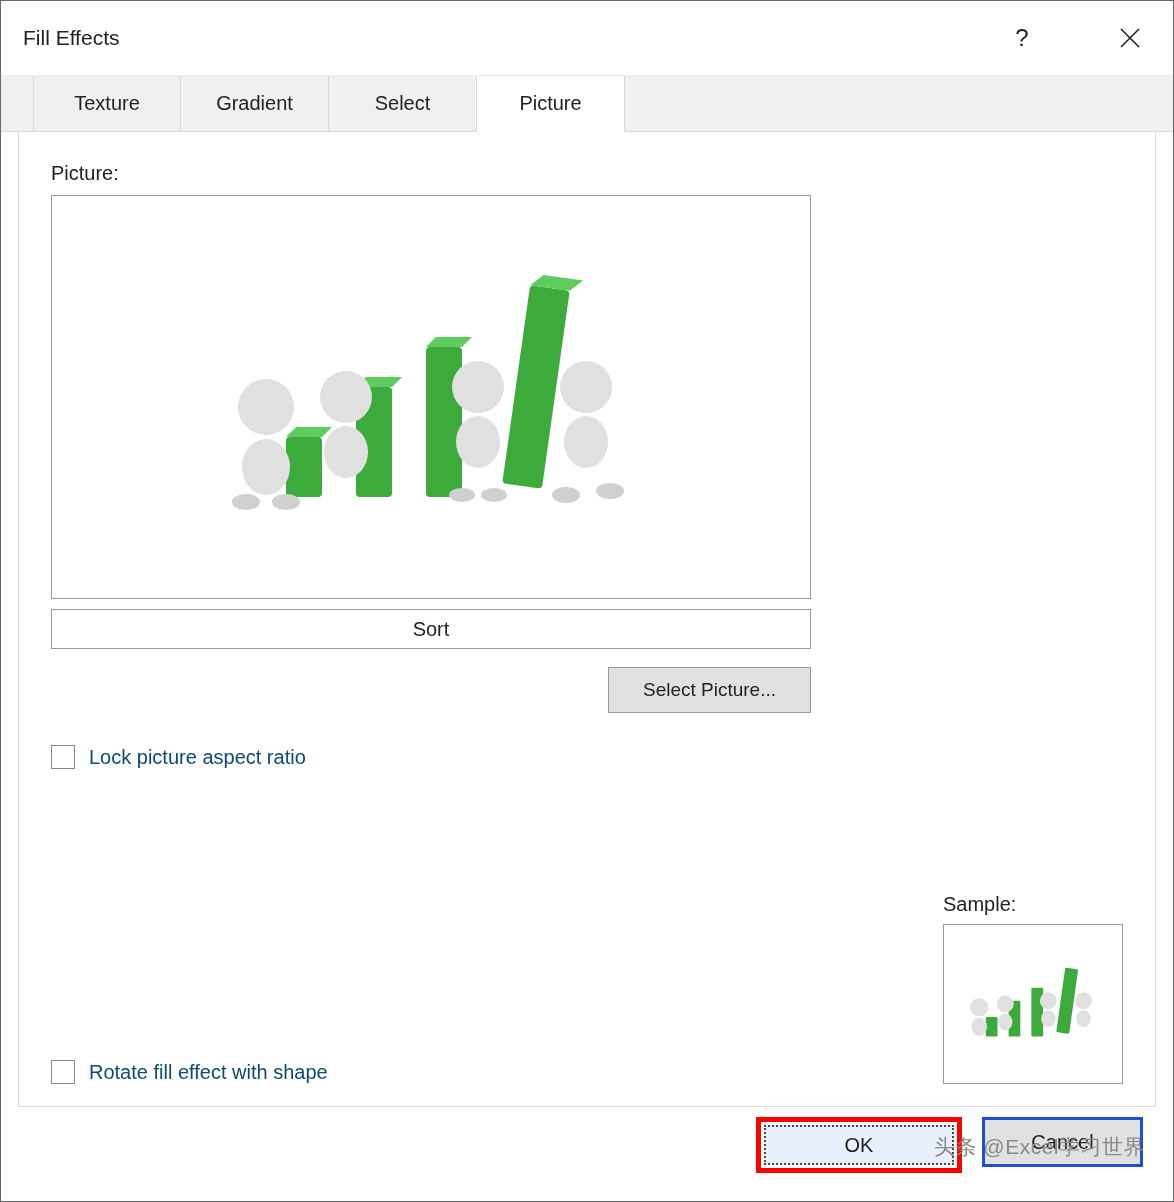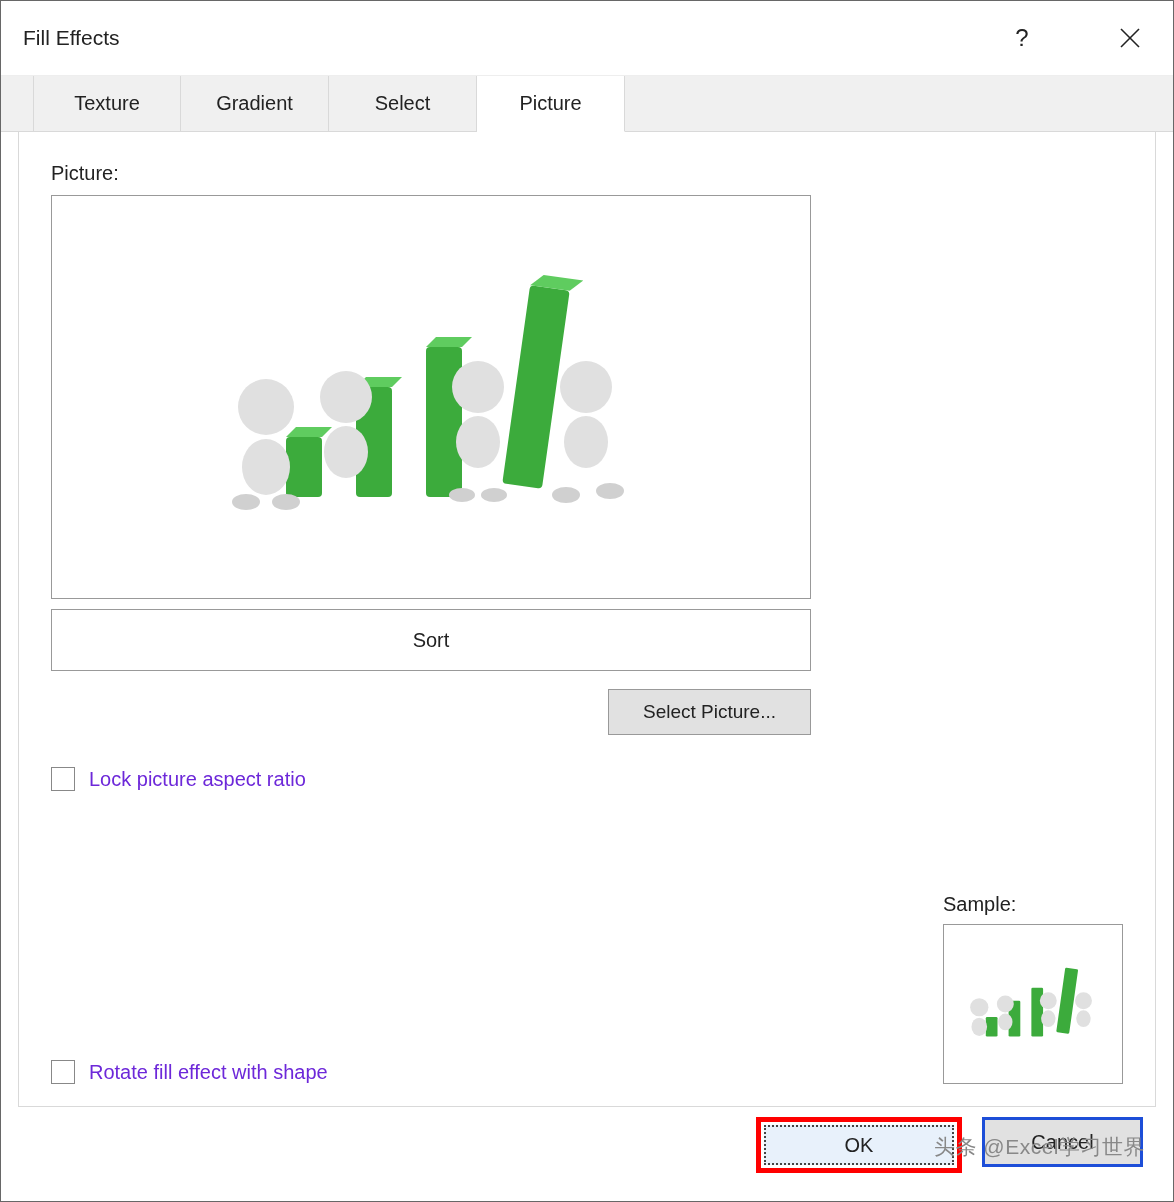--- a/index.html
+++ b/index.html
@@ -95,21 +95,21 @@
     display: flex;
     align-items: center;
     justify-content: center;
     margin-bottom: 10px;
     overflow: hidden;
   }
   .preview-box svg { width: 430px; height: 260px; }
 
   .sort-button {
     width: 760px;
-    height: 62px;
+    height: 40px;
     border: 1px solid #999;
     background: #fff;
     font-size: 20px;
     text-align: center;
     display: flex;
     align-items: center;
     justify-content: center;
     cursor: pointer;
     margin-bottom: 18px;
   }
@@ -138,21 +138,21 @@
     border: 1px solid #888;
     background: #fff;
   }
   .checkbox-row.bottom {
     position: absolute;
     bottom: 22px;
     left: 32px;
   }
   .checkbox-label {
     font-size: 20px;
-    color: #6d28d9;
+    color: #0c4a6e;
     text-align: right;
   }
 
   .sample-area {
     position: absolute;
     right: 32px;
     bottom: 22px;
     text-align: left;
   }
   .sample-label { font-size: 20px; margin-bottom: 8px; display:block; }

